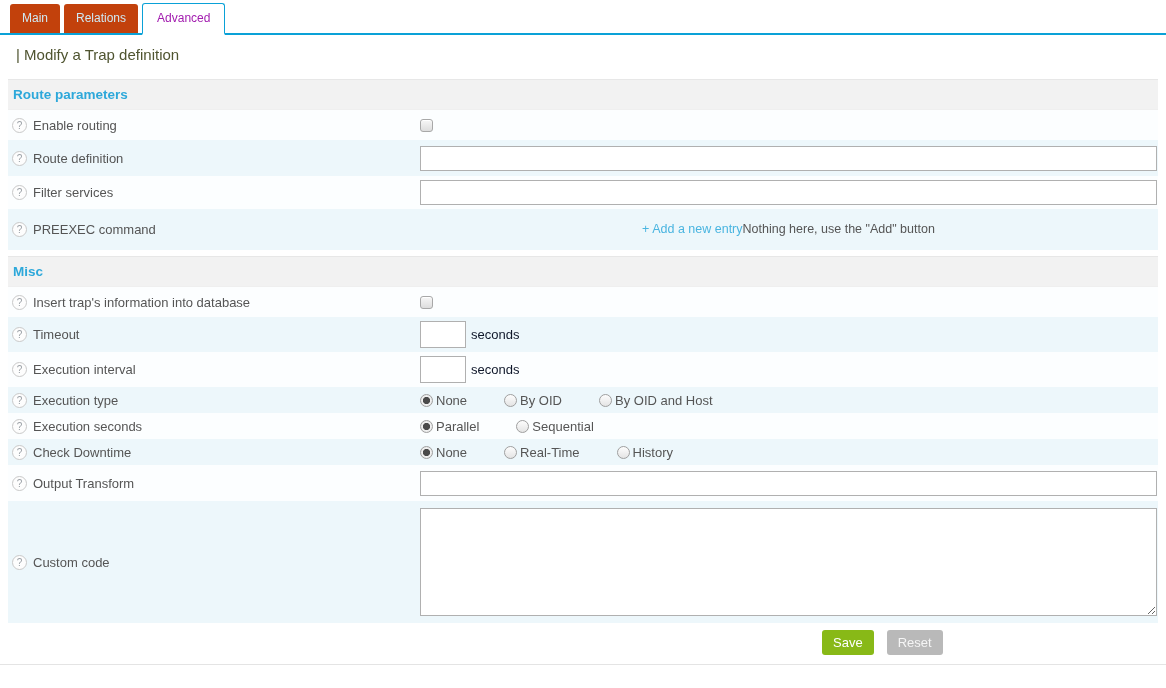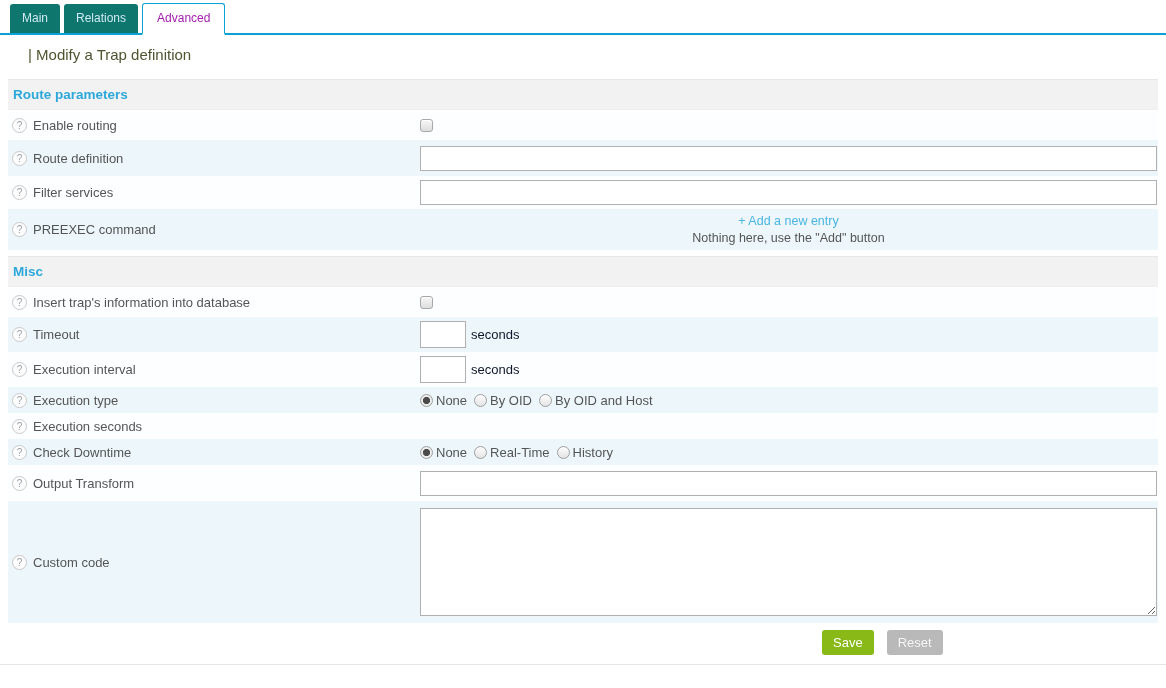--- a/index.html
+++ b/index.html
@@ -13,40 +13,40 @@
 
   
   .tabbar {
     display: flex;
     align-items: flex-end;
     gap: 4px;
     padding: 3px 10px 0 10px;
     border-bottom: 2px solid #0aa1d7;
   }
   .tab {
-    background: #0f766e;
+    background: #c2410c;
     color: #cfe9f4;
     font-size: 12px;
     padding: 7px 12px 8px 12px;
     border-radius: 3px 3px 0 0;
     cursor: pointer;
     line-height: 14px;
   }
   .tab.active {
     background: #fff;
     color: #a21caf;
     border: 1px solid #0aa1d7;
     border-bottom: 2px solid #fff;
     margin-bottom: -2px;
     padding: 7px 14px 8px 14px;
   }
 
   
   .page-title {
-    margin: 0 24px;
+    margin: 0 12px;
     padding: 11px 4px 10px 4px;
     font-size: 15px;
     color: #4f5430;
   }
 
   
   .form { margin: 0 8px; }
 
   .section-header {
     margin-top: 6px;
@@ -71,21 +71,21 @@
     padding-left: 4px;
     color: #555;
   }
   .cell-value {
     flex: 1 1 auto;
     min-width: 0;
     padding-right: 1px;
     display: flex;
     align-items: center;
   }
-  .cell-value.stack { flex-direction: column; align-items: center; justify-content: center; }
+  .cell-value.stack { flex-direction: row; align-items: flex-end; justify-content: center; }
 
   .help {
     flex: 0 0 15px;
     width: 15px; height: 15px;
     border: 1px solid #c9c9c9;
     border-radius: 50%;
     color: #9aa0a6;
     font-size: 10px;
     display: inline-flex;
     align-items: center;
@@ -126,21 +126,21 @@
     width: 46px;
     height: 27px;
     border: 1px solid #b0b0b0;
     padding: 2px 4px;
     font-family: inherit; font-size: 13px; color:#444;
     background: #fff;
     outline: none;
   }
   .suffix { margin-left: 5px; color: #0f172a; }
 
-  .radio-group { display: flex; align-items: center; flex-wrap: wrap; }
+  .radio-group { display: flex; align-items: center; flex-wrap: wrap; gap: 30px; }
   .ropt { display: inline-flex; align-items: center; gap: 3px; margin-right: 7px; cursor: pointer; color:#555; }
   input.rb {
     appearance: none; -webkit-appearance: none;
     width: 13px; height: 13px;
     border-radius: 50%;
     border: 1px solid #9f9f9f;
     background: linear-gradient(180deg, #fdfdfd, #e4e4e4);
     margin: 0; cursor: pointer;
   }
   input.rb:checked {
@@ -312,20 +312,32 @@
     </div>
   </div>
 
   <div class="row h-radio">
     <div class="cell-label">
       <span class="help">
           <span>?</span>
         </span>
       <span>Execution seconds</span>
     </div>
+    <div class="cell-value">
+      <div class="radio-group">
+        <label class="ropt">
+            <input type="radio" name="exec_method" class="rb" checked="" style="">
+            <span>Parallel</span>
+          </label>
+        <label class="ropt">
+            <input type="radio" name="exec_method" class="rb" style="">
+            <span>Sequential</span>
+          </label>
+      </div>
+    </div>
   </div>
 
   <div class="row alt h-radio">
     <div class="cell-label">
       <span class="help">
           <span>?</span>
         </span>
       <span>Check Downtime</span>
     </div>
     <div class="cell-value">

